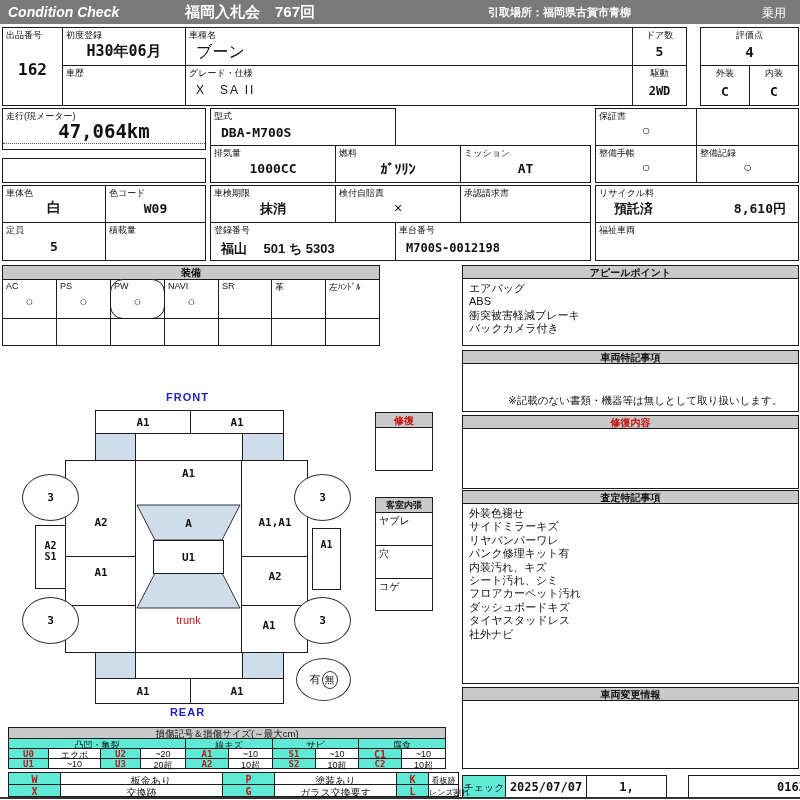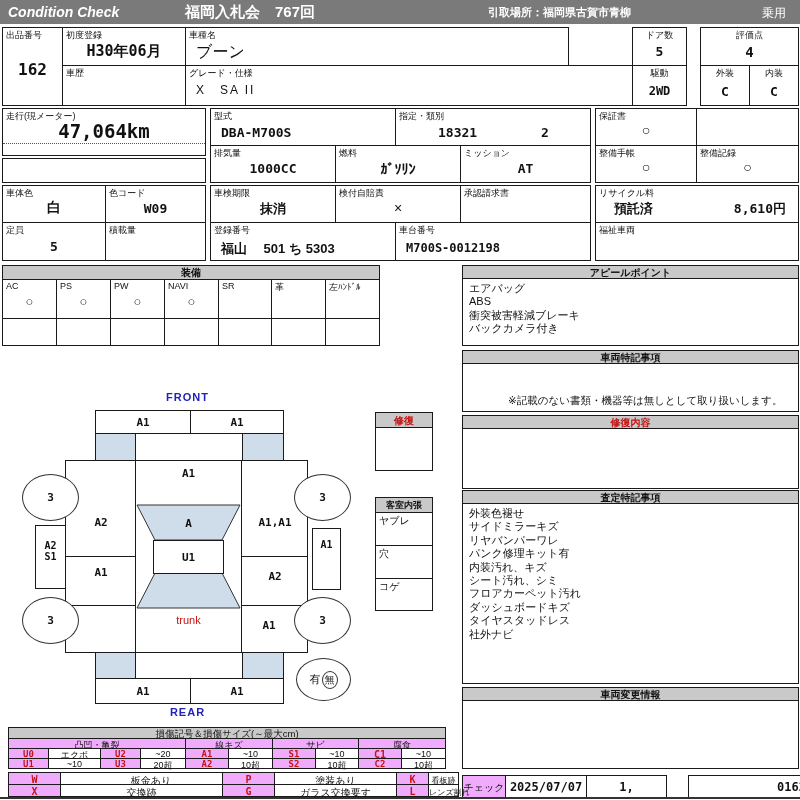--- a/index.html
+++ b/index.html
@@ -5,21 +5,21 @@
   html,body{margin:0;padding:0;background:#e8e8e8;}
   #sheet{position:relative;width:800px;height:800px;background:#fff;overflow:hidden;
     font-family:"Liberation Sans","DejaVu Sans",sans-serif;color:#111;}
   .c{position:absolute;box-sizing:border-box;border:1px solid #1a1a1a;background:#fff;}
   .nb{position:absolute;box-sizing:border-box;}
   .lb{position:absolute;top:1px;left:3px;font-size:9px;white-space:nowrap;color:#111;}
   .lbc{position:absolute;top:1px;left:0;right:0;text-align:center;font-size:9px;white-space:nowrap;}
   .v{position:absolute;white-space:nowrap;}
   .vc{position:absolute;left:0;right:0;text-align:center;white-space:nowrap;}
   .num{font-family:"DejaVu Sans Mono","Liberation Mono",monospace;font-weight:bold;}
-  .gry{background:#f0abfc;}
+  .gry{background:#5eead4;}
   .sechdr{position:absolute;box-sizing:border-box;border:1px solid #1a1a1a;background:#c9c9c9;
     text-align:center;font-size:10px;font-weight:bold;line-height:13px;}
   .red{color:#c41414;}
   .blu{color:#2222bb;}
   .blue-fill{background:#cfdcea;}
   .line{position:absolute;box-sizing:border-box;}
   .ell{position:absolute;box-sizing:border-box;border:1px solid #333;border-radius:50%;background:#fff;
     display:flex;align-items:center;justify-content:center;font-weight:bold;font-size:11px;}
   .mark{position:absolute;text-align:center;font-size:11px;font-weight:bold;white-space:nowrap;}
   .bodytxt{font-size:11px;line-height:13.4px;padding:3px 0 0 6px;}
@@ -37,21 +37,21 @@
   </div>
 
   <div class="c" style="left:2px;top:27px;width:61px;height:79px;">
     <span class="lb">出品番号</span>
     <span class="vc num" style="top:32px;font-size:16px;">162</span>
   </div>
   <div class="c" style="left:62px;top:27px;width:124px;height:39px;">
     <span class="lb">初度登録</span>
     <span class="vc num" style="top:14px;font-size:15px;">H30年06月</span>
   </div>
-  <div class="c" style="left:185px;top:27px;width:384px;height:39px;">
+  <div class="c" style="left:185px;top:27px;width:448px;height:39px;">
     <span class="lb">車種名</span>
     <span class="v" style="left:10px;top:14px;font-size:16px;">ブーン</span>
   </div>
   <div class="c" style="left:632px;top:27px;width:55px;height:39px;">
     <span class="lbc">ドア数</span>
     <span class="vc num" style="top:16px;font-size:13px;">5</span>
   </div>
   <div class="c" style="left:62px;top:65px;width:124px;height:41px;">
     <span class="lb">車歴</span>
   </div>
@@ -69,35 +69,30 @@
   </div>
   <div class="c" style="left:700px;top:65px;width:50px;height:41px;">
     <span class="lbc">外装</span>
     <span class="vc num" style="top:18px;font-size:13px;">C</span>
   </div>
   <div class="c" style="left:749px;top:65px;width:50px;height:41px;">
     <span class="lbc">内装</span>
     <span class="vc num" style="top:18px;font-size:13px;">C</span>
   </div>
 
-  <div class="c" style="left:2px;top:108px;width:204px;height:48px;">
+  <div class="c" style="left:2px;top:108px;width:204px;height:42px;">
     <span class="lb">走行(現メーター)</span>
     <span class="vc num" style="top:11px;font-size:19px;">47,064km</span>
     <div class="line" style="left:0;right:0;top:34px;border-top:1px dotted #555;"></div>
   </div>
   <div class="c" style="left:2px;top:158px;width:204px;height:25px;"></div>
   <div class="c" style="left:210px;top:108px;width:186px;height:38px;">
     <span class="lb">型式</span>
     <span class="v num" style="left:10px;top:16px;font-size:13px;">DBA-M700S</span>
   </div>
-  <div class="c" style="left:395px;top:108px;width:196px;height:38px;">
-    <span class="lb">指定・類別</span>
-    <span class="v num" style="left:42px;top:16px;font-size:13px;">18321</span>
-    <span class="v num" style="left:145px;top:16px;font-size:13px;">2</span>
-  </div>
   <div class="c" style="left:210px;top:145px;width:126px;height:38px;">
     <span class="lb">排気量</span>
     <span class="vc num" style="top:15px;font-size:13px;">1000CC</span>
   </div>
   <div class="c" style="left:335px;top:145px;width:126px;height:38px;">
     <span class="lb">燃料</span>
     <span class="vc" style="top:15px;font-size:14px;font-weight:bold;">ｶﾞｿﾘﾝ</span>
   </div>
   <div class="c" style="left:460px;top:145px;width:131px;height:38px;">
     <span class="lb">ミッション</span>
@@ -162,21 +157,21 @@
 
   <div class="sechdr" style="left:2px;top:265px;width:378px;height:15px;">装備</div>
   <div class="c" style="left:2px;top:279px;width:55px;height:40px;">
     <span class="lb">AC</span>
     <span class="vc" style="top:14px;font-size:13px;">○</span>
   </div>
   <div class="c" style="left:56px;top:279px;width:55px;height:40px;">
     <span class="lb">PS</span>
     <span class="vc" style="top:14px;font-size:13px;">○</span>
   </div>
-  <div class="c" style="left:110px;top:279px;width:55px;height:40px;">
+  <div class="c" style="left:110px;top:279px;width:55px;height:40px;border-radius:13px;">
     <span class="lb">PW</span>
     <span class="vc" style="top:14px;font-size:13px;">○</span>
   </div>
   <div class="c" style="left:164px;top:279px;width:55px;height:40px;">
     <span class="lb">NAVI</span>
     <span class="vc" style="top:14px;font-size:13px;">○</span>
   </div>
   <div class="c" style="left:218px;top:279px;width:54px;height:40px;">
     <span class="lb">SR</span>
   </div>

